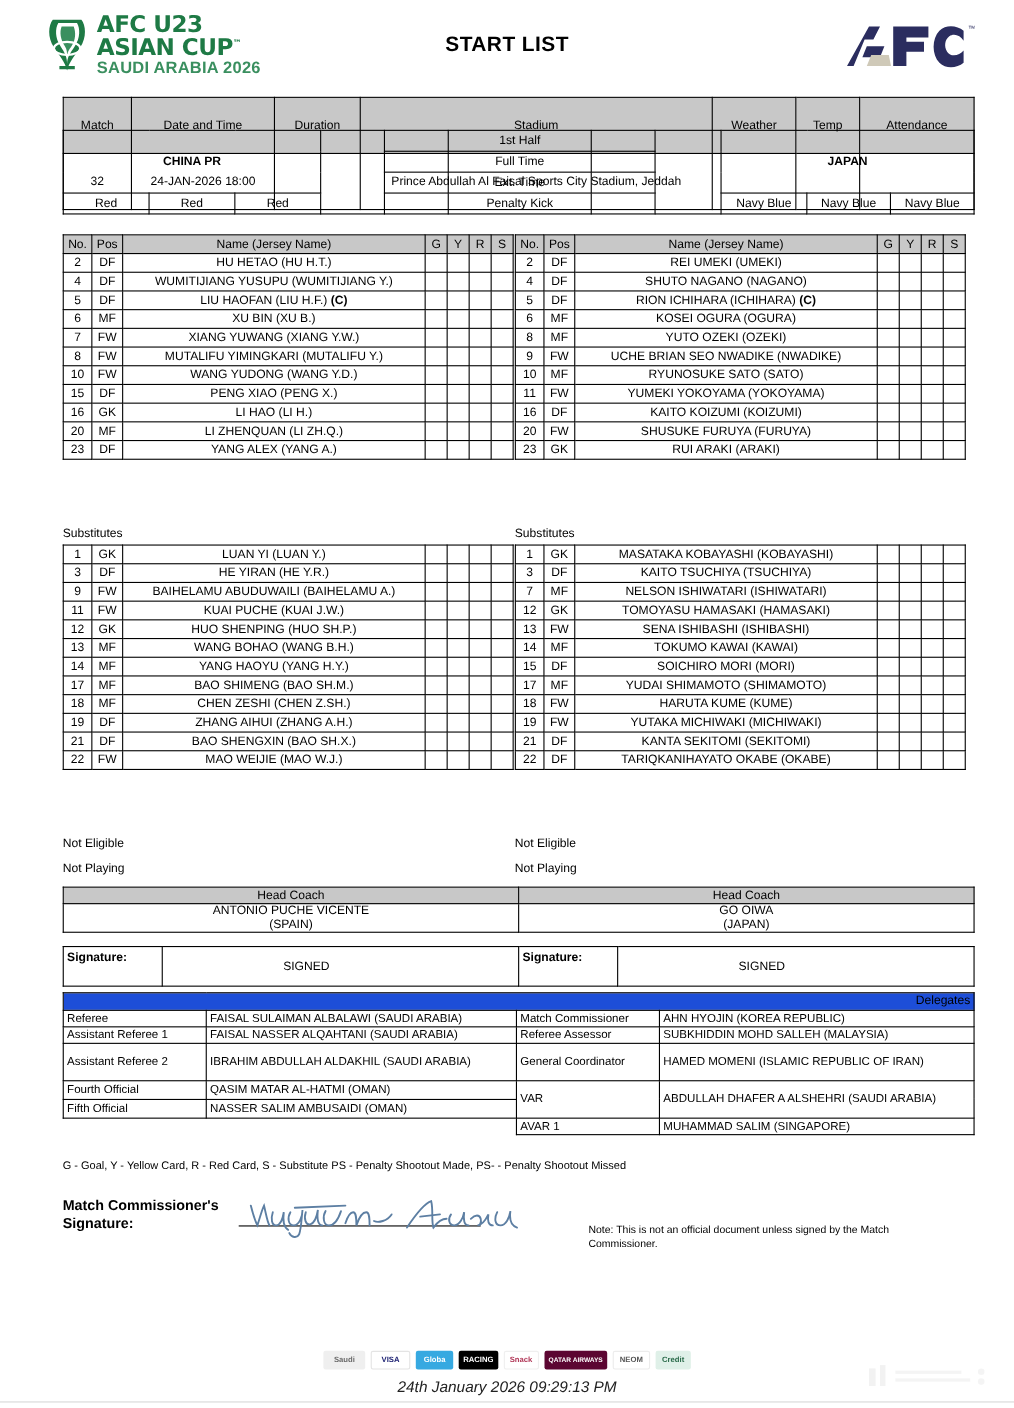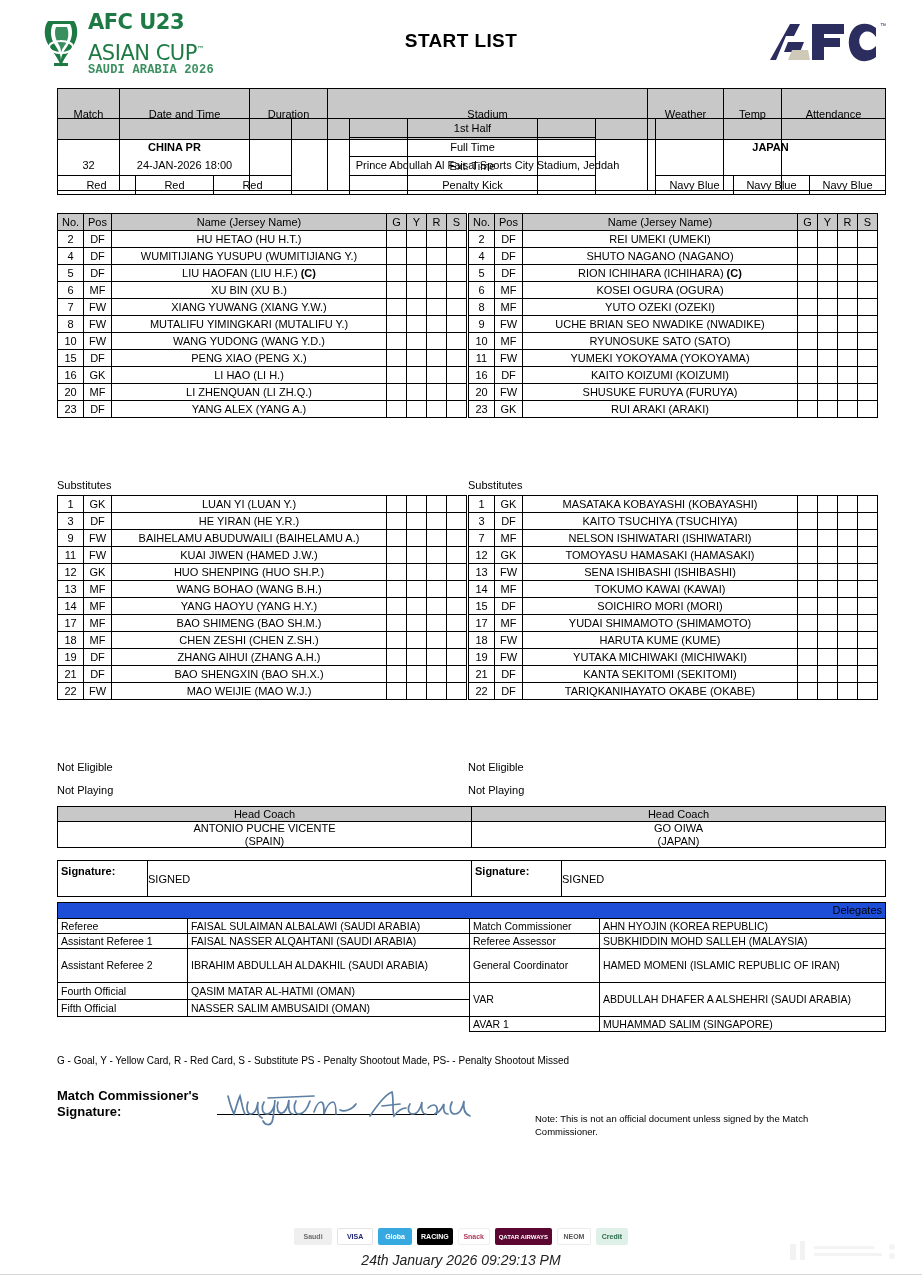--- a/index.html
+++ b/index.html
@@ -12,22 +12,22 @@
   }
   .page { position: relative; width: 922px; height: 1280px; background:#fff; }
 
   
   .masthead { position: relative; height: 82px; }
   .logo-cup { position:absolute; left:40px; top:12px; display:flex; align-items:center; gap:6px; }
   .trophy { width:42px; height:54px; position:relative; }
   .trophy svg { display:block; }
   .cup-text { line-height:1.0; }
   .cup-l1 { font-size:21px; font-weight:bold; color:#1e7a45; letter-spacing:-0.5px; font-family:"DejaVu Sans", sans-serif; }
-  .cup-l2 { font-size:21px; font-weight:normal; color:#1e7a45; letter-spacing:-0.5px; font-family:"DejaVu Sans", sans-serif;margin-top:10px; }
-  .cup-l3 { font-size:12px; font-weight:bold; color:#3a8f5f; letter-spacing:0.2px; font-family:Liberation Mono, monospace; }
+  .cup-l2 { font-size:21px; font-weight:bold; color:#1e7a45; letter-spacing:-0.5px; font-family:"DejaVu Sans", sans-serif; }
+  .cup-l3 { font-size:15px; font-weight:bold; color:#3a8f5f; letter-spacing:0.2px; font-family:Liberation Sans, sans-serif; }
   .tm { font-size:8px; vertical-align:super; }
   .start-title { position:absolute; left:0; right:0; top:30px; text-align:center; font-size:19px; font-weight:bold; letter-spacing:0.4px; }
   .logo-afc { position:absolute; right:36px; top:16px; width:122px; height:52px; }
 
   
   table { border-collapse: collapse; }
   .tbl td, .tbl th { border:1px solid #000; font-size:11px; padding:19px 3px; vertical-align:middle; }
   .gray { background:#c8c8c8; text-align:center; font-size:11px; }
   .ctr { text-align:center; }
   .nb { border:none !important; }
@@ -77,21 +77,21 @@
   .coach-wrap { position:absolute; left:57px; top:806px; width:828px; }
   table.coach { width:828px; table-layout:fixed; border-collapse:collapse; }
   table.coach td { border:1px solid #000; font-size:11px; text-align:center; }
   table.coach td.hdr { background:#c8c8c8; height:15px; }
   table.coach td.body { height:22px; line-height:1.15; }
 
   .sig-wrap { position:absolute; left:57px; top:860px; width:828px; }
   table.sig { width:828px; table-layout:fixed; border-collapse:collapse; }
   table.sig td { border:1px solid #000; height:36px; font-size:11px; }
   td.sig-lbl { font-weight:bold; padding-left:3px; vertical-align:top; padding-top:4px; width:90px; border-right:none; }
-  td.sig-val { font-size:14px; border-left:none; padding-right:62px; }
+  td.sig-val { text-align:center; font-size:14px; border-left:none; padding-right:62px; }
 
   
   .deleg-wrap { position:absolute; left:57px; top:902px; width:828px; }
   table.deleg { width:828px; table-layout:fixed; border-collapse:collapse; }
   table.deleg td { border:1px solid #000; font-size:10.5px; padding:1px 3px; vertical-align:middle; line-height:1.15; }
   table.deleg td.hdr { background:#1d4ed8; text-align:right; font-size:11px; height:14px; }
 
   .legend { position:absolute; left:57px; top:1055px; font-size:10px; }
 
   .mcsig { position:absolute; left:57px; top:1088px; width:400px; }
@@ -520,21 +520,21 @@
             <td class="col-pos">FW</td>
             <td class="col-name">BAIHELAMU ABUDUWAILI (BAIHELAMU A.)</td>
             <td></td>
             <td></td>
             <td></td>
             <td></td>
           </tr>
           <tr>
             <td class="col-no">11</td>
             <td class="col-pos">FW</td>
-            <td class="col-name">KUAI JIWEN (HAMED J.W.)</td>
+            <td class="col-name">KUAI PUCHE (KUAI J.W.)</td>
             <td></td>
             <td></td>
             <td></td>
             <td></td>
           </tr>
           <tr>
             <td class="col-no">12</td>
             <td class="col-pos">GK</td>
             <td class="col-name">HUO SHENPING (HUO SH.P.)</td>
             <td></td>

